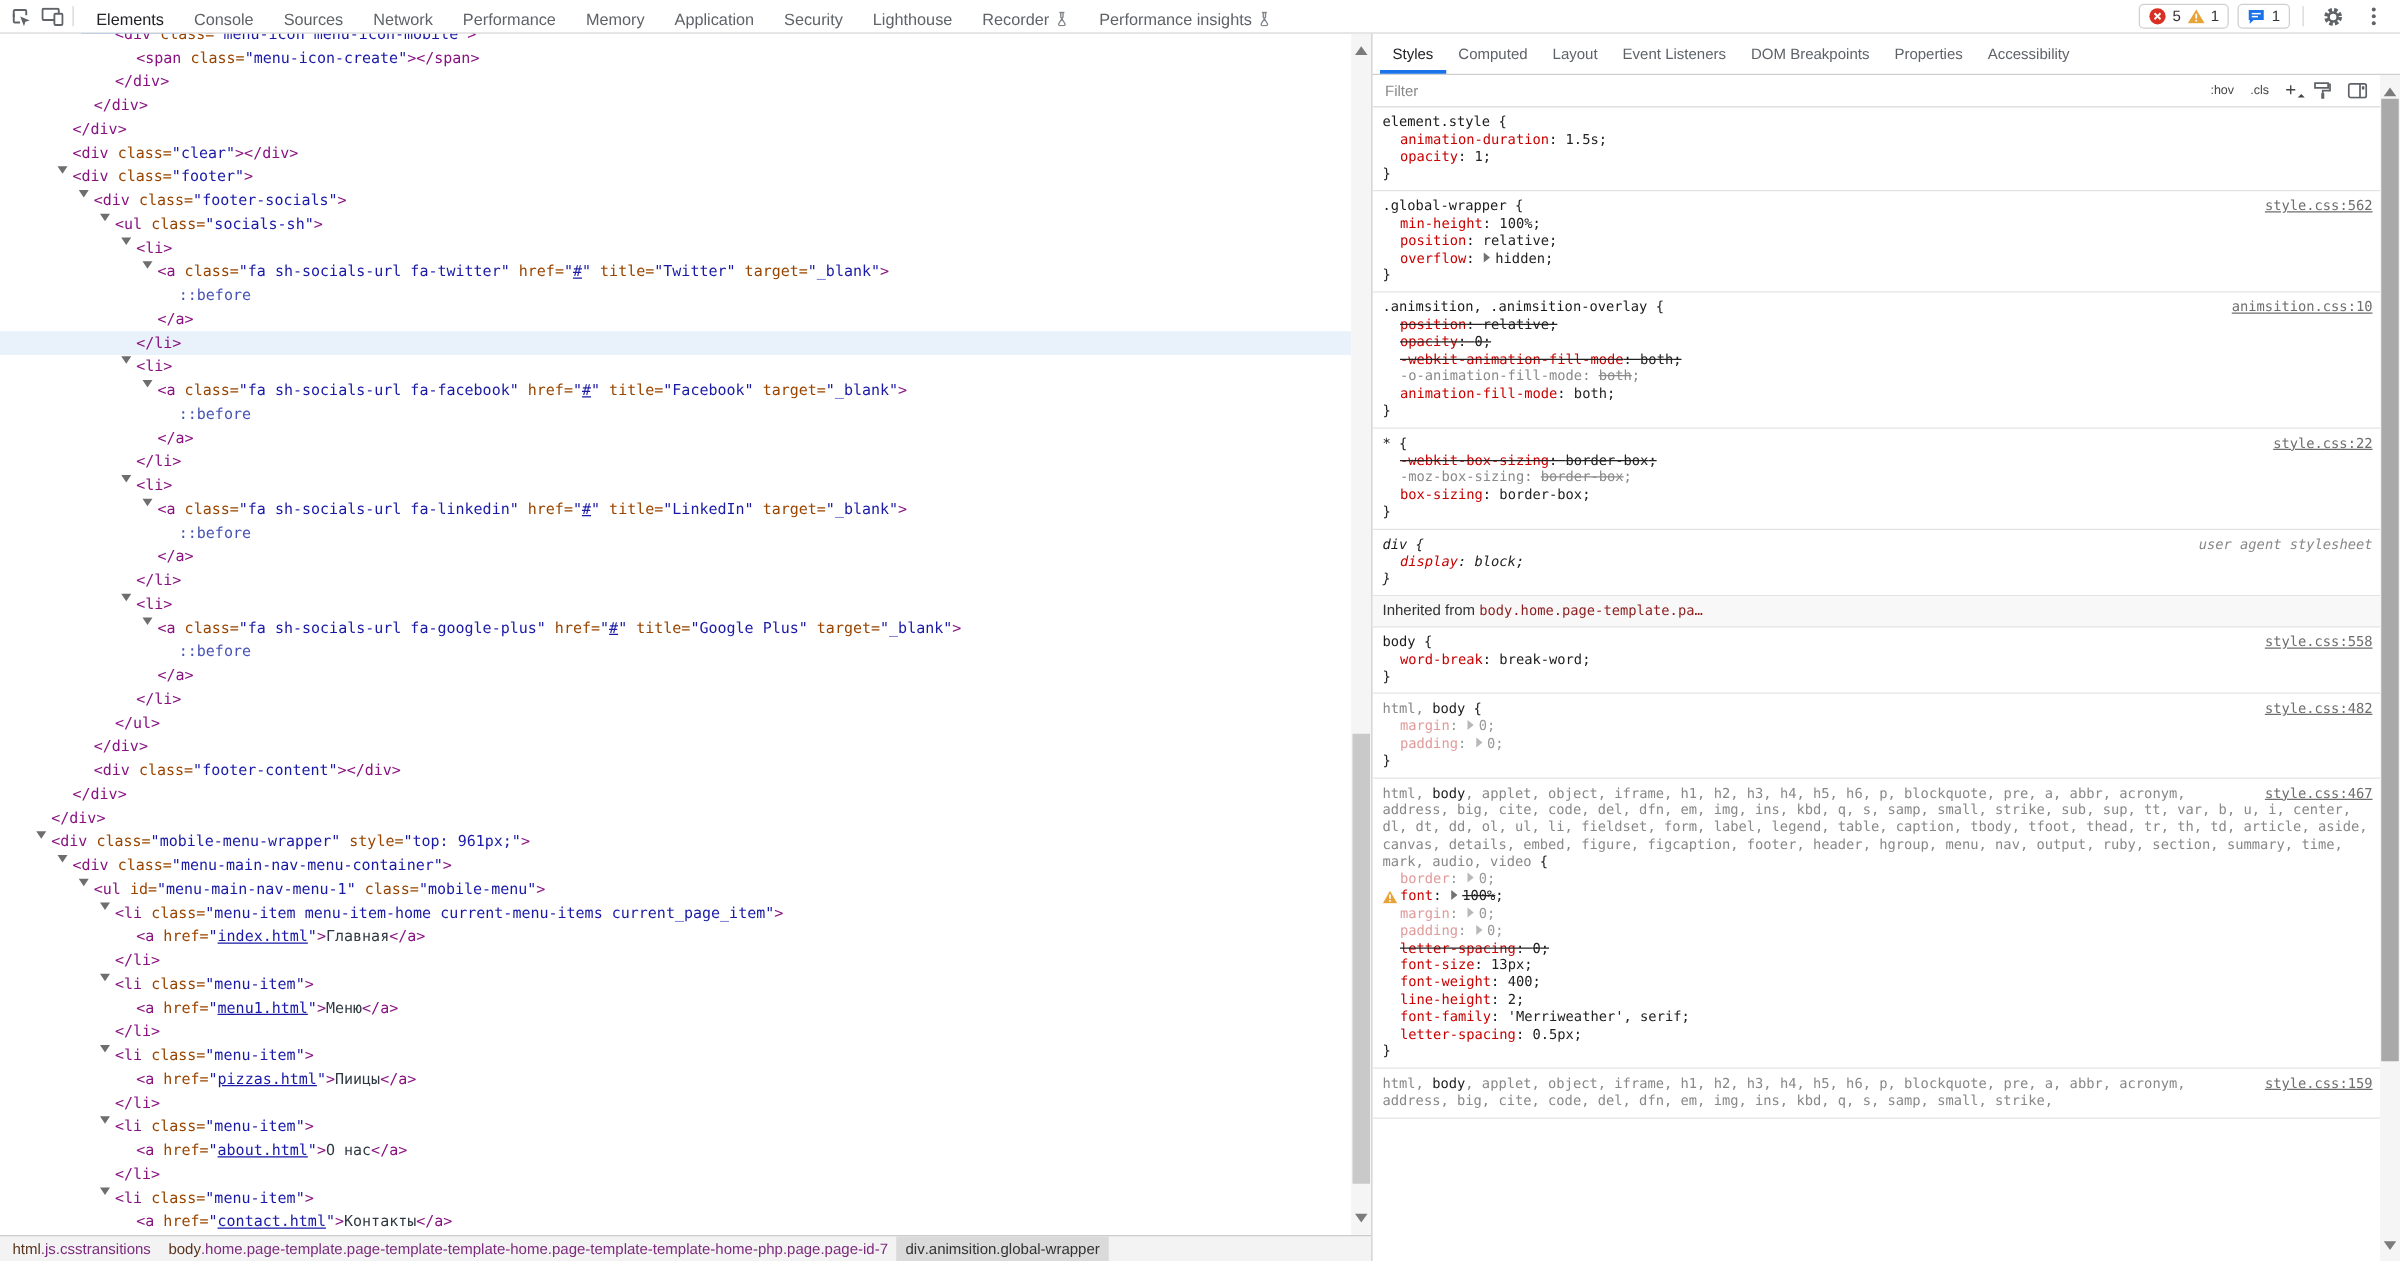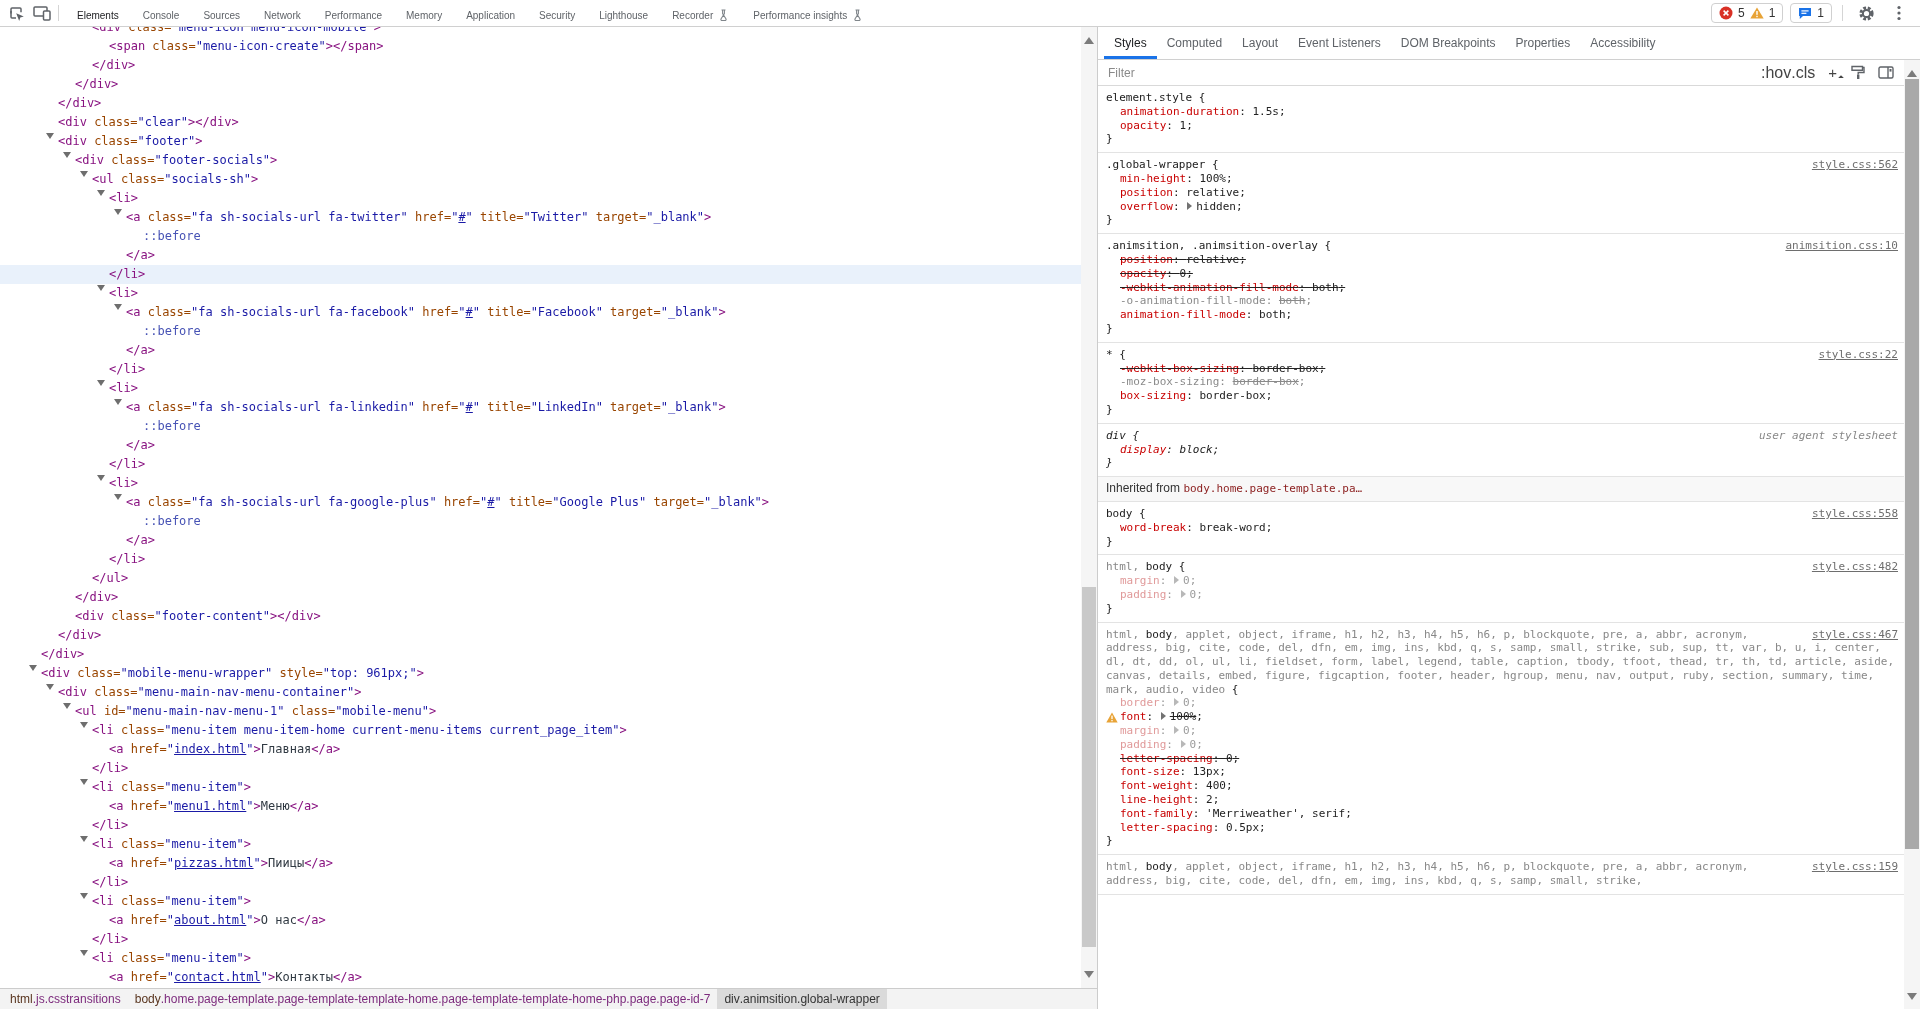--- a/index.html
+++ b/index.html
@@ -6,21 +6,21 @@
     font-family:"Liberation Sans",sans-serif;}
   #devtools{position:relative;width:1920px;height:1009px;background:#fff;overflow:hidden;}
 
   
   #toolbar{position:absolute;left:0;top:0;width:1920px;height:27px;background:#fff;
     border-bottom:1px solid #d0d0d0;display:flex;align-items:center;box-sizing:border-box;}
   .tool-icons{display:flex;align-items:center;padding:0 3px;}
   .tool-btn{width:26px;height:24px;display:flex;align-items:center;justify-content:center;}
   .vsep{width:1px;height:16px;background:#d5d5d5;margin:0 3px;}
   #tabs{display:flex;height:26px;align-items:stretch;}
-  .tab{display:flex;align-items:center;padding:15px 12px;font-size:10px;color:#5f6368;position:relative;white-space:nowrap;justify-content:flex-end;}
+  .tab{display:flex;align-items:center;padding:15px 12px;font-size:13px;color:#5f6368;position:relative;white-space:nowrap;justify-content:flex-end;}
   .tab.active{color:#202124;}
   .tab.active::after{content:"";position:absolute;left:0;right:0;bottom:0;height:3px;background:#1a73e8;}
   .tab .flask{margin-left:5px;}
   #toolbar-right{position:absolute;right:8px;top:0;height:26px;display:flex;align-items:center;gap:7px;}
   .badge-box{display:flex;align-items:center;gap:5px;border:1px solid #d0d0d0;border-radius:4px;height:18px;
     padding:0 7px;font-size:12px;color:#333;background:#fff;}
 
   
   #left-panel{position:absolute;left:0;top:27px;width:1097px;height:961px;background:#fff;overflow:hidden;}
   #dom-tree{position:absolute;left:0;top:0;width:1081px;height:961px;overflow:hidden;
@@ -58,21 +58,21 @@
   
   #right-panel{position:absolute;left:1097px;top:27px;width:823px;height:982px;background:#fff;
     border-left:1px solid #ccc;box-sizing:border-box;}
   #rtabs{height:33px;border-bottom:1px solid #d0d0d0;display:flex;align-items:center;padding-left:6px;box-sizing:border-box;}
   .rtab{padding:0 10px;font-size:12px;color:#5f6368;height:32px;display:flex;align-items:center;position:relative;white-space:nowrap;}
   .rtab.active{color:#202124;}
   .rtab.active::after{content:"";position:absolute;left:0;right:0;bottom:0;height:3px;background:#1a73e8;}
   #filter-row{height:26px;border-bottom:1px solid #d9d9d9;display:flex;align-items:center;
     padding:0 26px 0 10px;box-sizing:border-box;}
   #filter-text{color:#8a8a8a;font-size:12px;flex:1;}
-  .pseudo-btn{font-size:16px;color:#444;margin-left:0;text-align:right;}
+  .pseudo-btn{font-size:10px;color:#444;margin-left:13px;text-align:right;}
   .fr-icon{margin-left:13px;display:flex;align-items:center;}
   #plus-btn{position:relative;margin-left:13px;font-size:15px;color:#444;line-height:12px;}
   #plus-corner{position:absolute;right:-6px;bottom:-1px;width:0;height:0;
     border-left:4px solid transparent;border-top:4px solid #444;transform:rotate(-45deg);}
 
   
   #styles-content{position:absolute;left:0;top:59px;width:806px;bottom:0;overflow:hidden;
     font-family:"DejaVu Sans Mono","Liberation Mono",monospace;font-size:11px;line-height:13.8px;color:#222;}
   .rule{padding:5px 6px 6px 8px;border-bottom:1px solid #e3e3e3;}
   .rule.ua{font-style:italic;}

